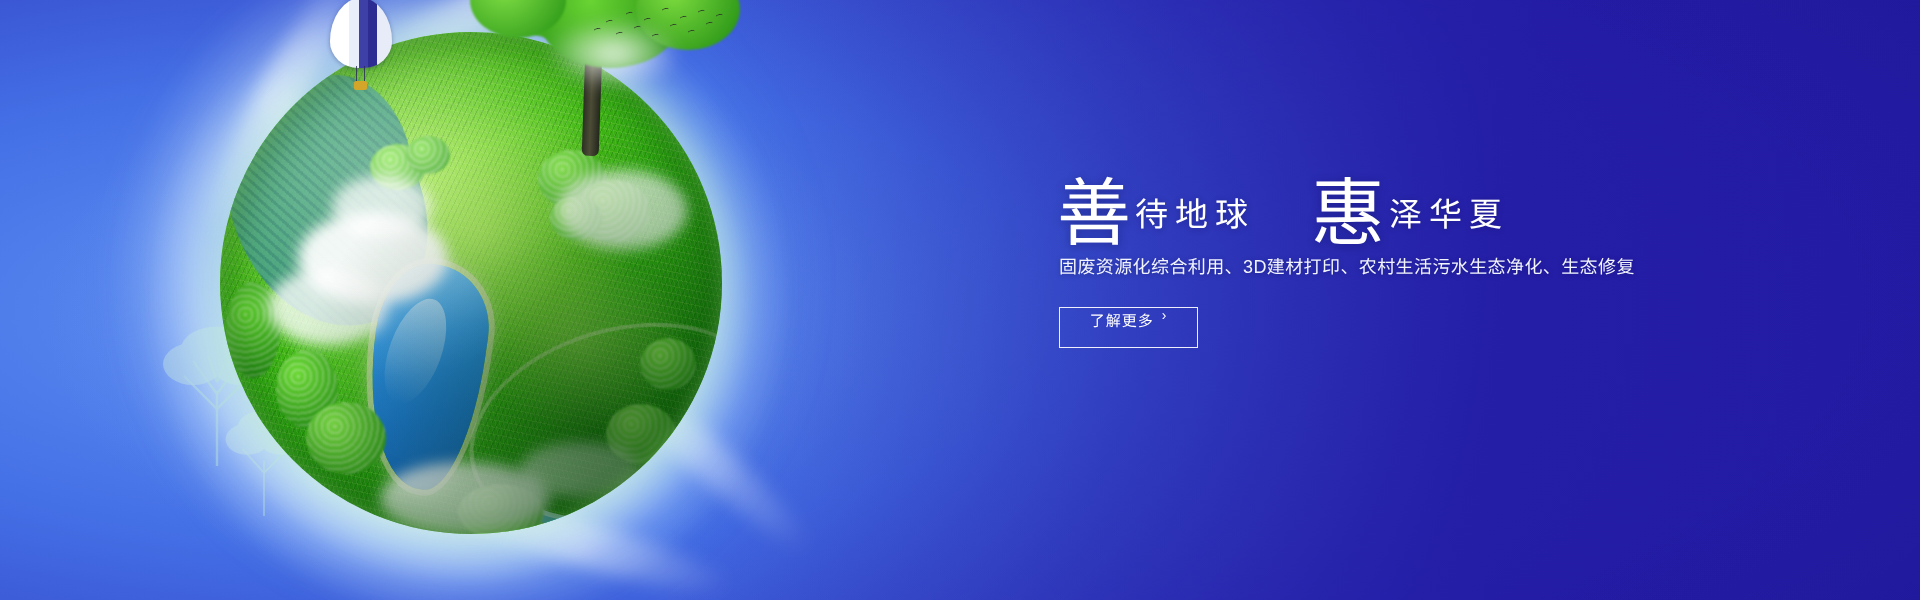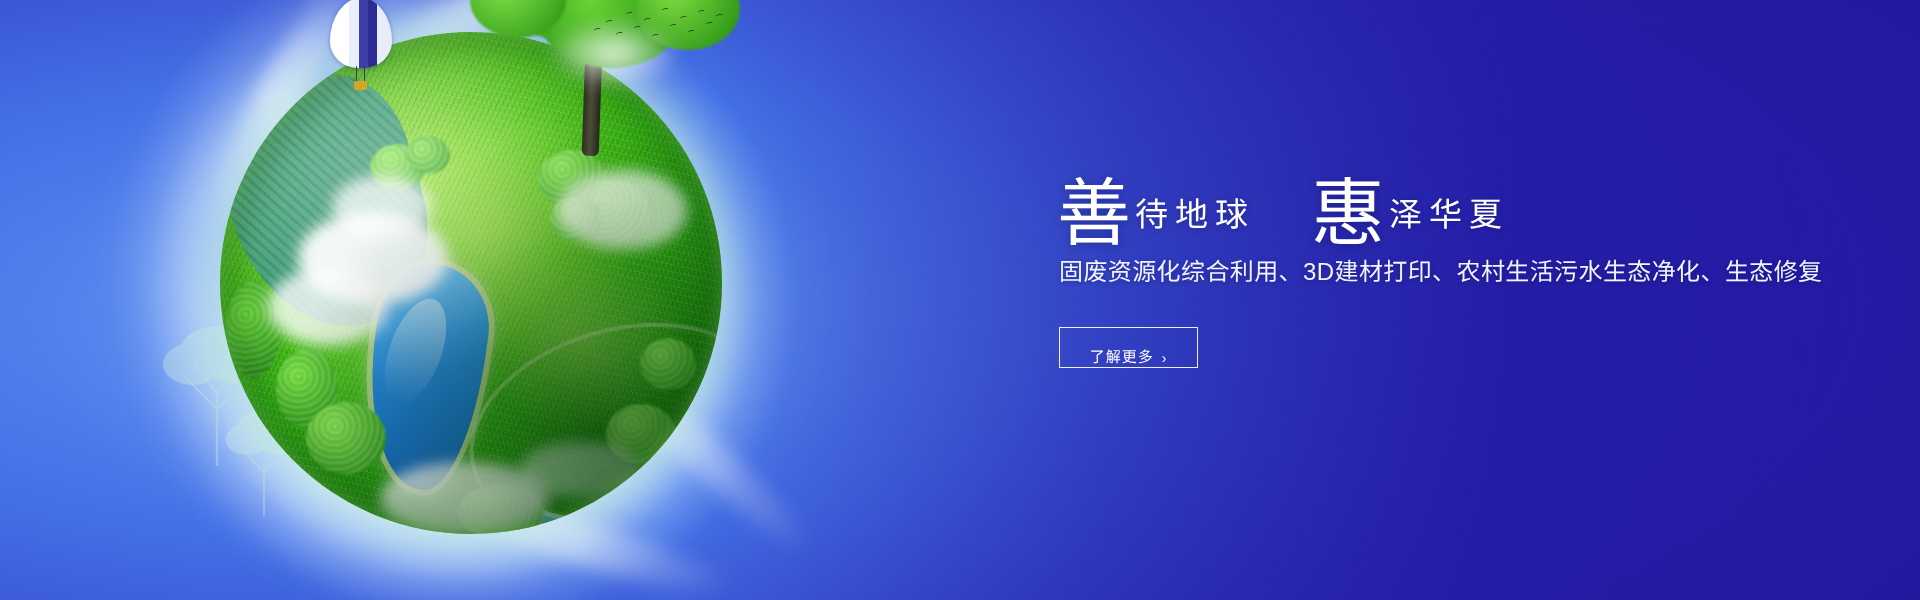--- a/index.html
+++ b/index.html
@@ -229,27 +229,27 @@
     text-shadow:0 1px 6px rgba(10,12,70,.3);
   }
   .hl-gap{display:inline-block; width:56px;}
 
   .subtitle{
     font-size:24px; letter-spacing:8.5px; line-height:1.25;
     margin:6px 0 0 2px; white-space:nowrap; font-weight:400;
     text-shadow:0 1px 6px rgba(10,12,70,.35);
   }
   .tagline{
-    font-size:24px; letter-spacing:.4px; line-height:1.3;
+    font-size:18px; letter-spacing:.4px; line-height:1.3;
     margin:16px 0 0 2px; white-space:nowrap; color:#f2f4ff;
     text-shadow:0 1px 5px rgba(10,12,70,.35);
   }
   .cta{
-    display:inline-flex; align-items:flex-end; justify-content:center; gap:8px;
-    margin-top:40px; margin-left:2px;
+    display:inline-flex; align-items:flex-start; justify-content:center; gap:8px;
+    margin-top:28px; margin-left:2px;
     width:139px; height:41px;
     border:1px solid rgba(255,255,255,.92);
     background:transparent; color:#ffffff;
     font-size:15px; letter-spacing:1px;
     cursor:pointer;
     font-family:"Liberation Sans","DejaVu Sans",sans-serif;
   }
   .cta-arrow{font-size:14px; line-height:1; transform:translateY(-1px);}
 </style>
 </head>

